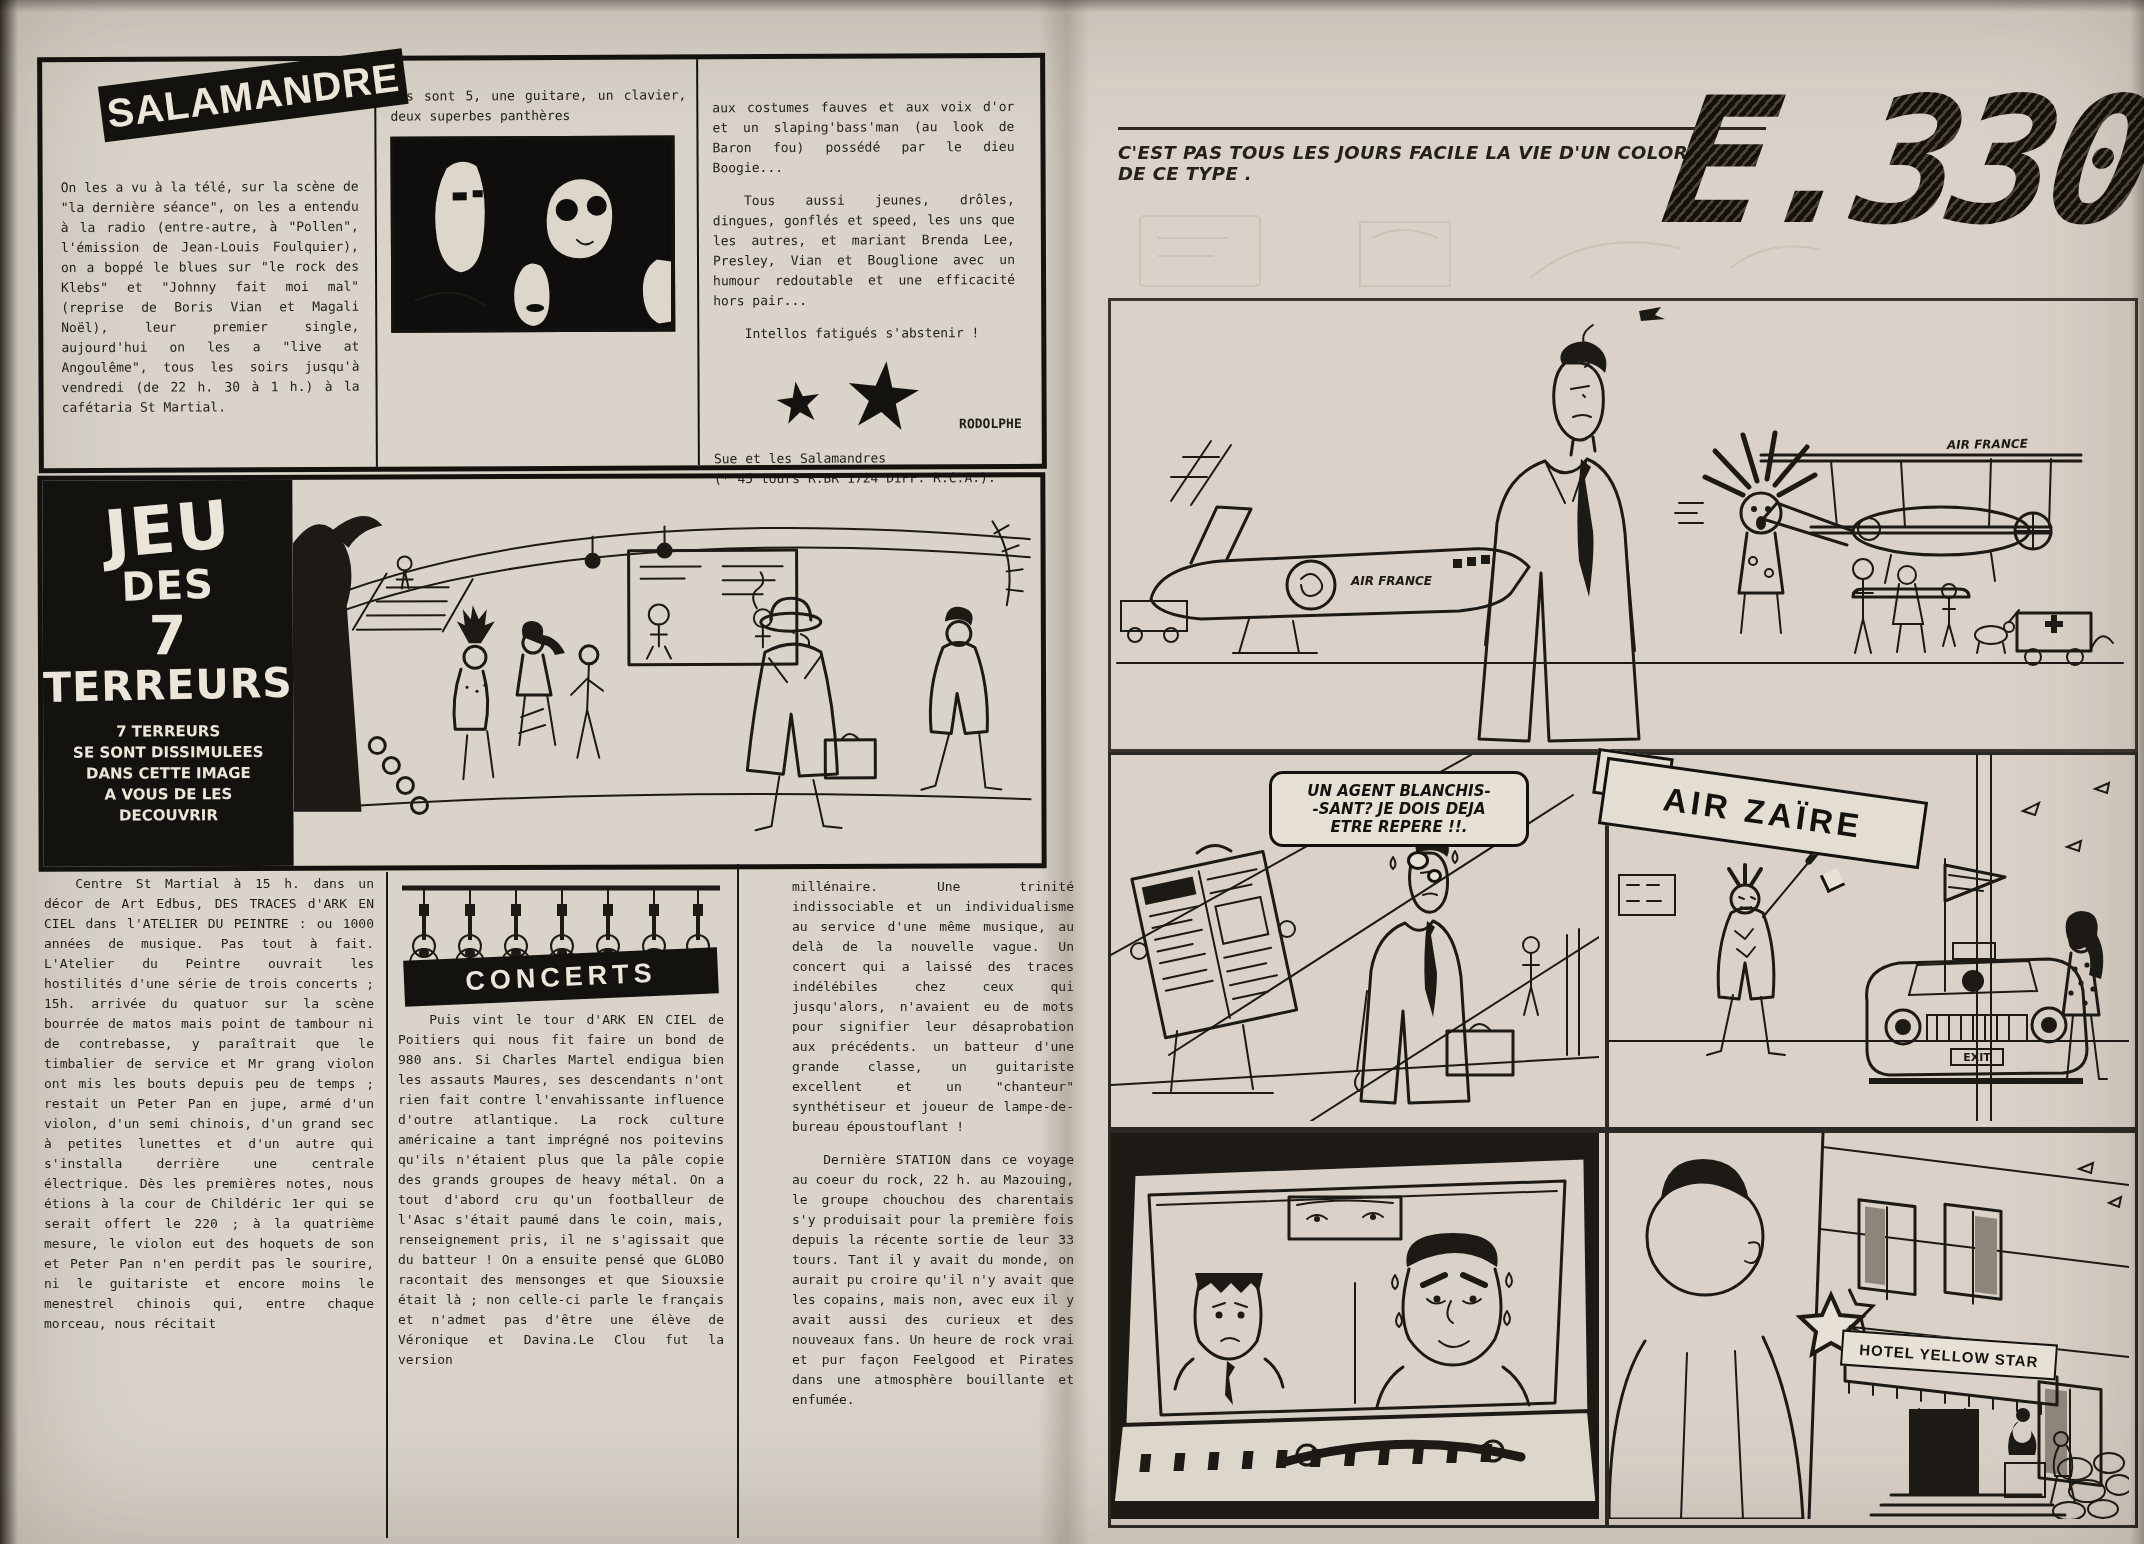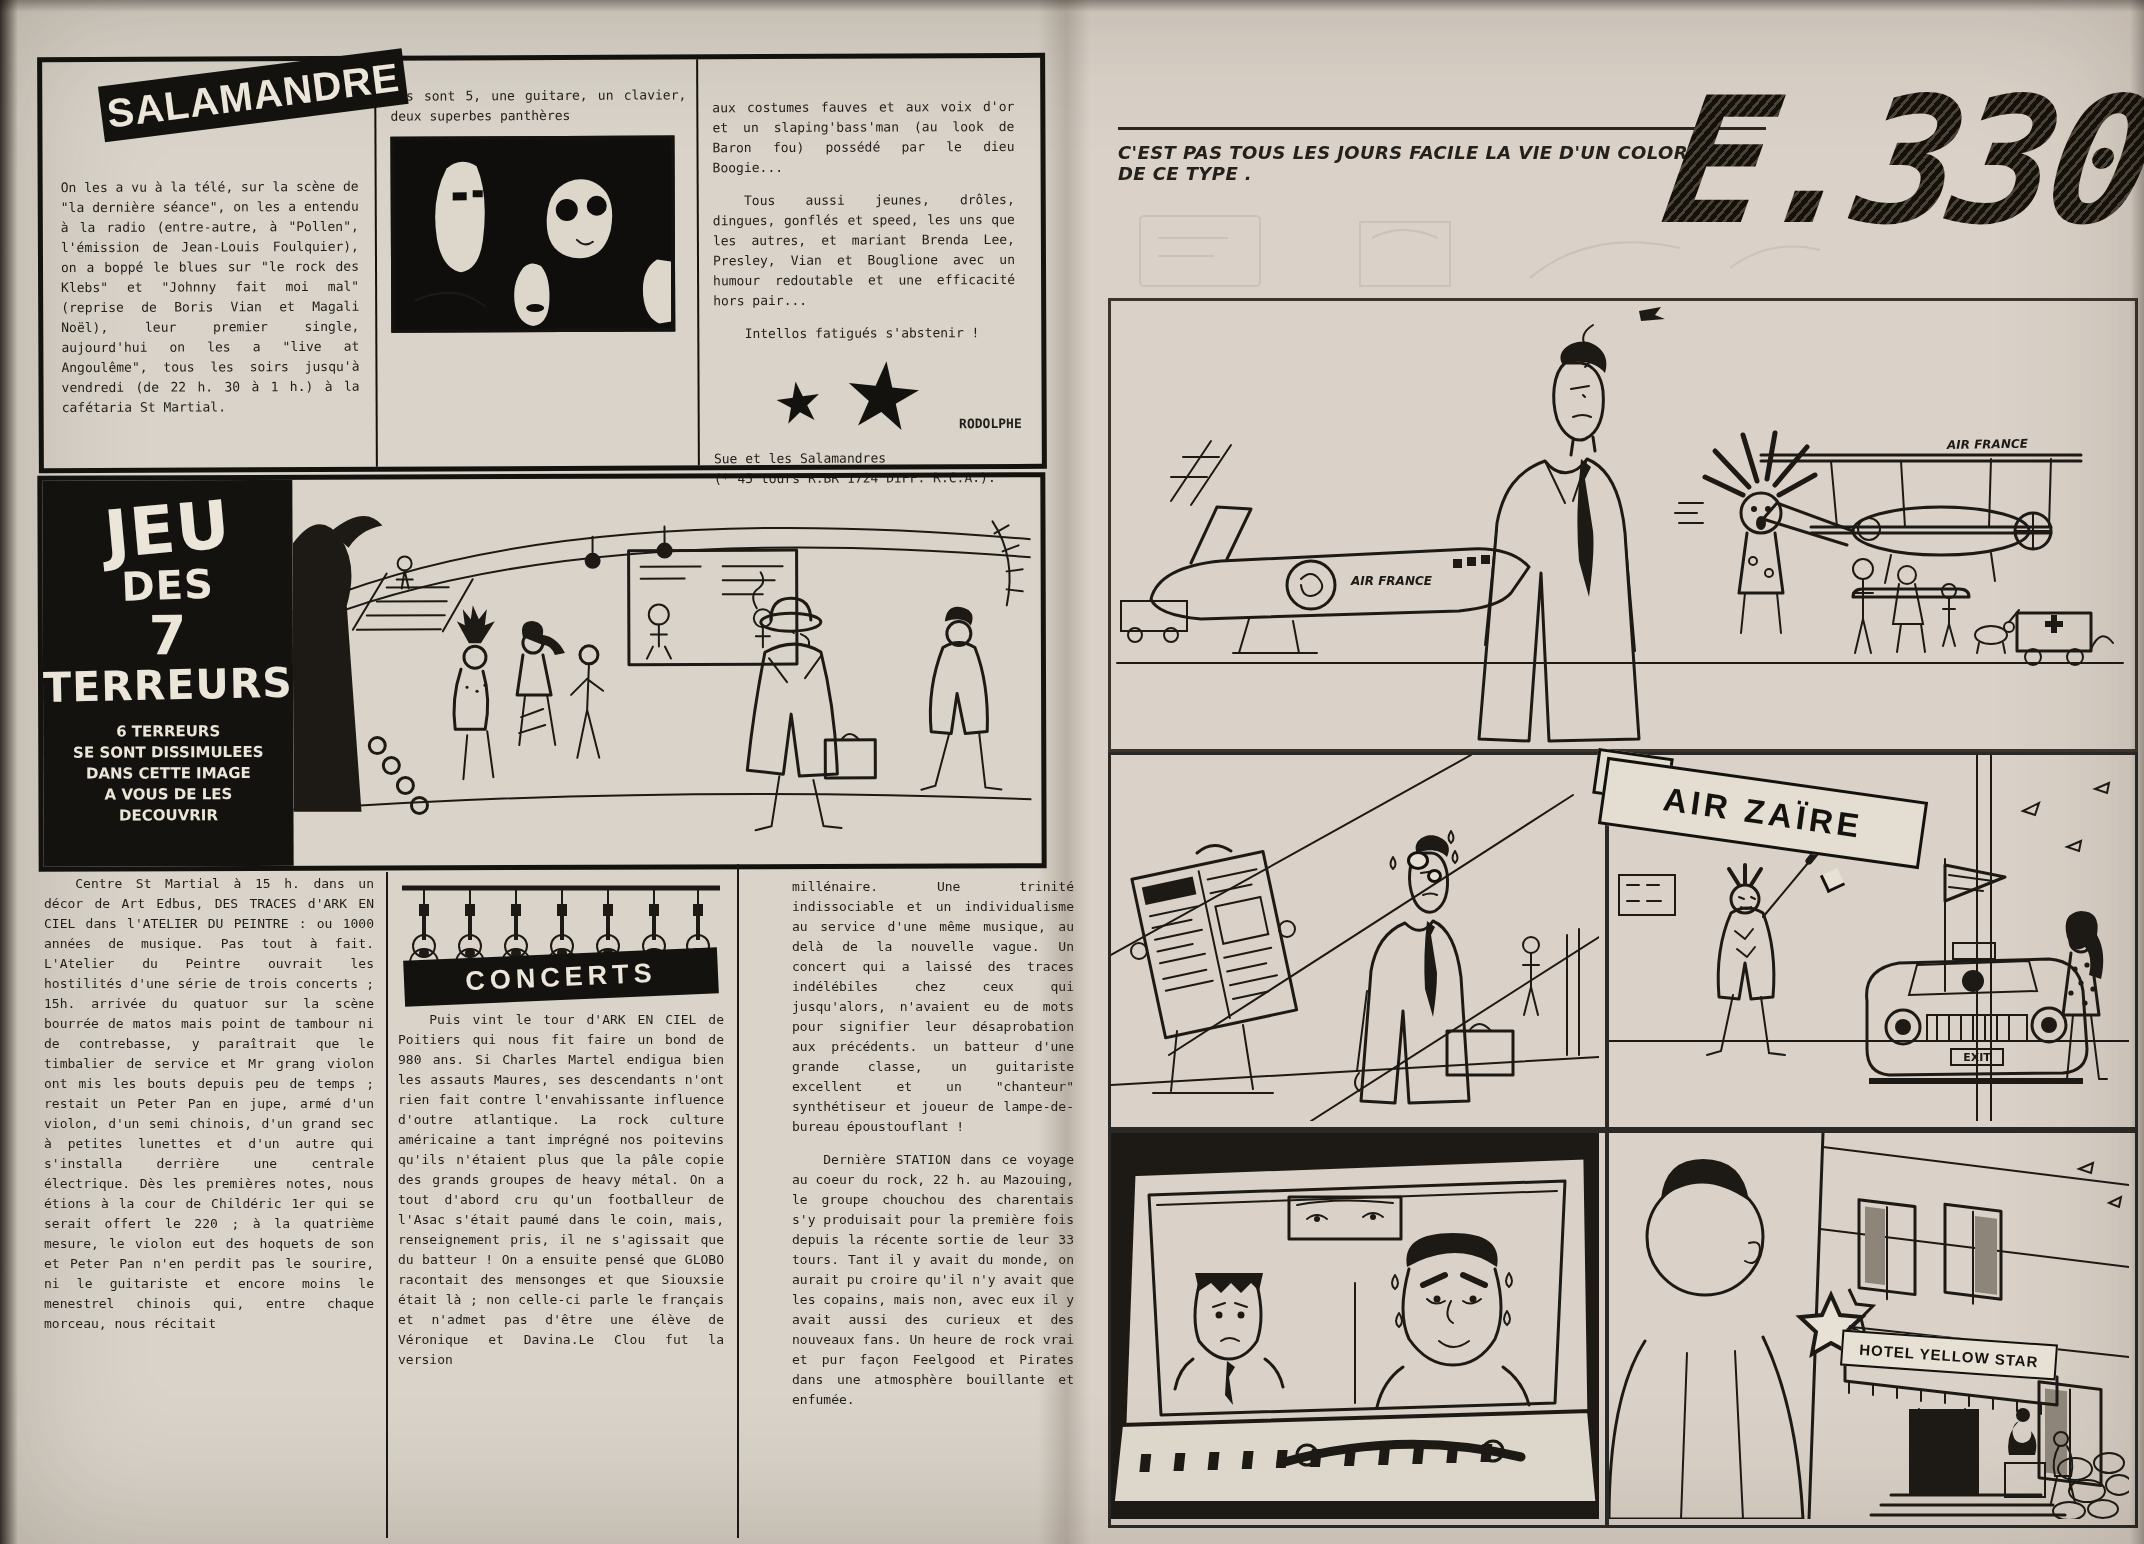--- a/index.html
+++ b/index.html
@@ -161,21 +161,21 @@
         <div class="typ credit">(* 45 tours R.BR 1724 DIFF. R.C.A.).</div>
       </div>
     </article>
 
     <article class="abs jeu-box">
       <div class="jeu-panel">
         <div class="jt jt1">JEU</div>
         <div class="jt jt2">DES</div>
         <div class="jt jt3">7</div>
         <div class="jt jt4">TERREURS</div>
-        <div class="jeu-sub">6 TERREURS
+        <div class="jeu-sub">7 TERREURS
 SE SONT DISSIMULEES
 DANS CETTE IMAGE
 A VOUS DE LES
 DECOUVRIR</div>
       </div>
       <div class="jeu-art">
         <svg width="738" height="376" viewBox="0 0 738 376">
           <path class="ln2" d="M0,132 Q260,18 738,62"></path>
           <path class="ln2" d="M0,150 Q260,40 738,80"></path>
           <path class="ln2" d="M0,330 Q360,306 738,322"></path>
@@ -434,20 +434,23 @@
             <path d="M44,0 q5,8 0,12 q-5,-4 0,-12"></path>
             <path d="M40,-20 q5,8 0,12 q-5,-4 0,-12"></path>
           </g>
         </g>
         <g transform="translate(420,190)">
           <circle cx="0" cy="0" r="8" class="ln2"></circle>
             <path class="ln2" d="M0,8 l0,34 M-8,20 h16 M0,42 l-7,28 M0,42 l7,28"></path>
           <path class="ln2" d="M36,-10 l0,120 M48,-16 l0,126"></path>
         </g>
       </svg>
+      <div class="bubble b-agent">UN AGENT BLANCHIS-
+-SANT? JE DOIS DEJA
+ETRE REPERE !!.</div>
       <div class="th1"></div>
       <div class="th2"></div>
     </div>
 
     <div class="panel p3">
       <svg width="520" height="366" viewBox="0 0 520 366">
         <path class="ln2" d="M368,0 L368,366 M382,0 L382,366"></path>
         <path class="ln2" d="M0,286 H520"></path>
         <g transform="translate(10,120)">
           <rect x="0" y="0" width="56" height="40" class="ln2" fill="#e2dcd1"></rect>

